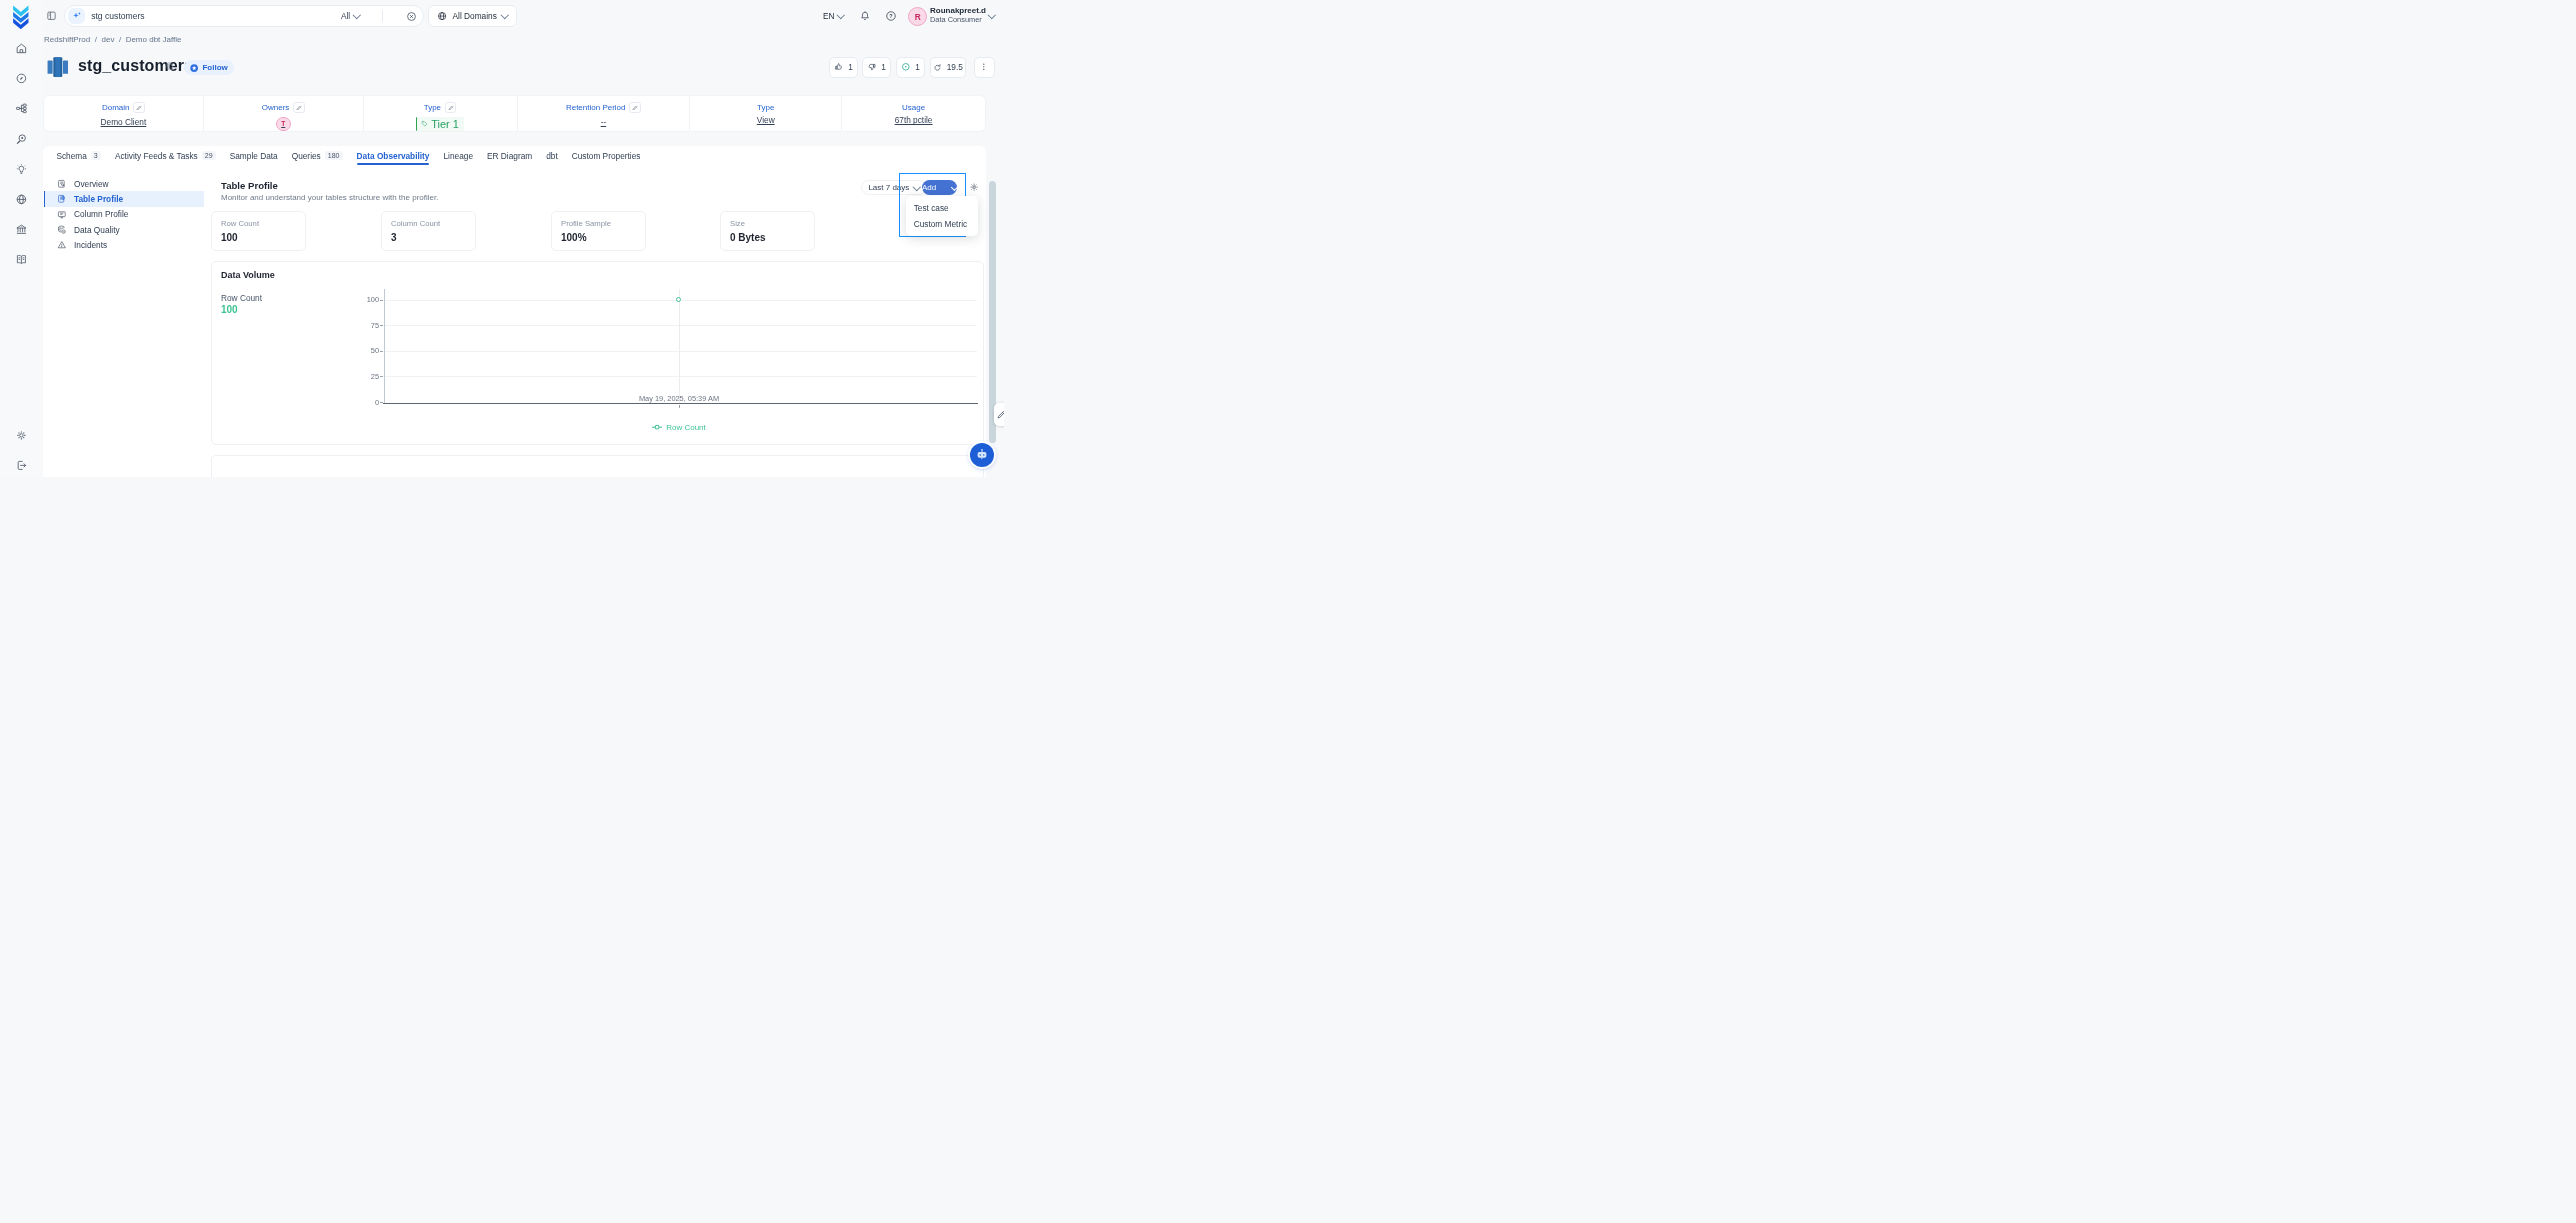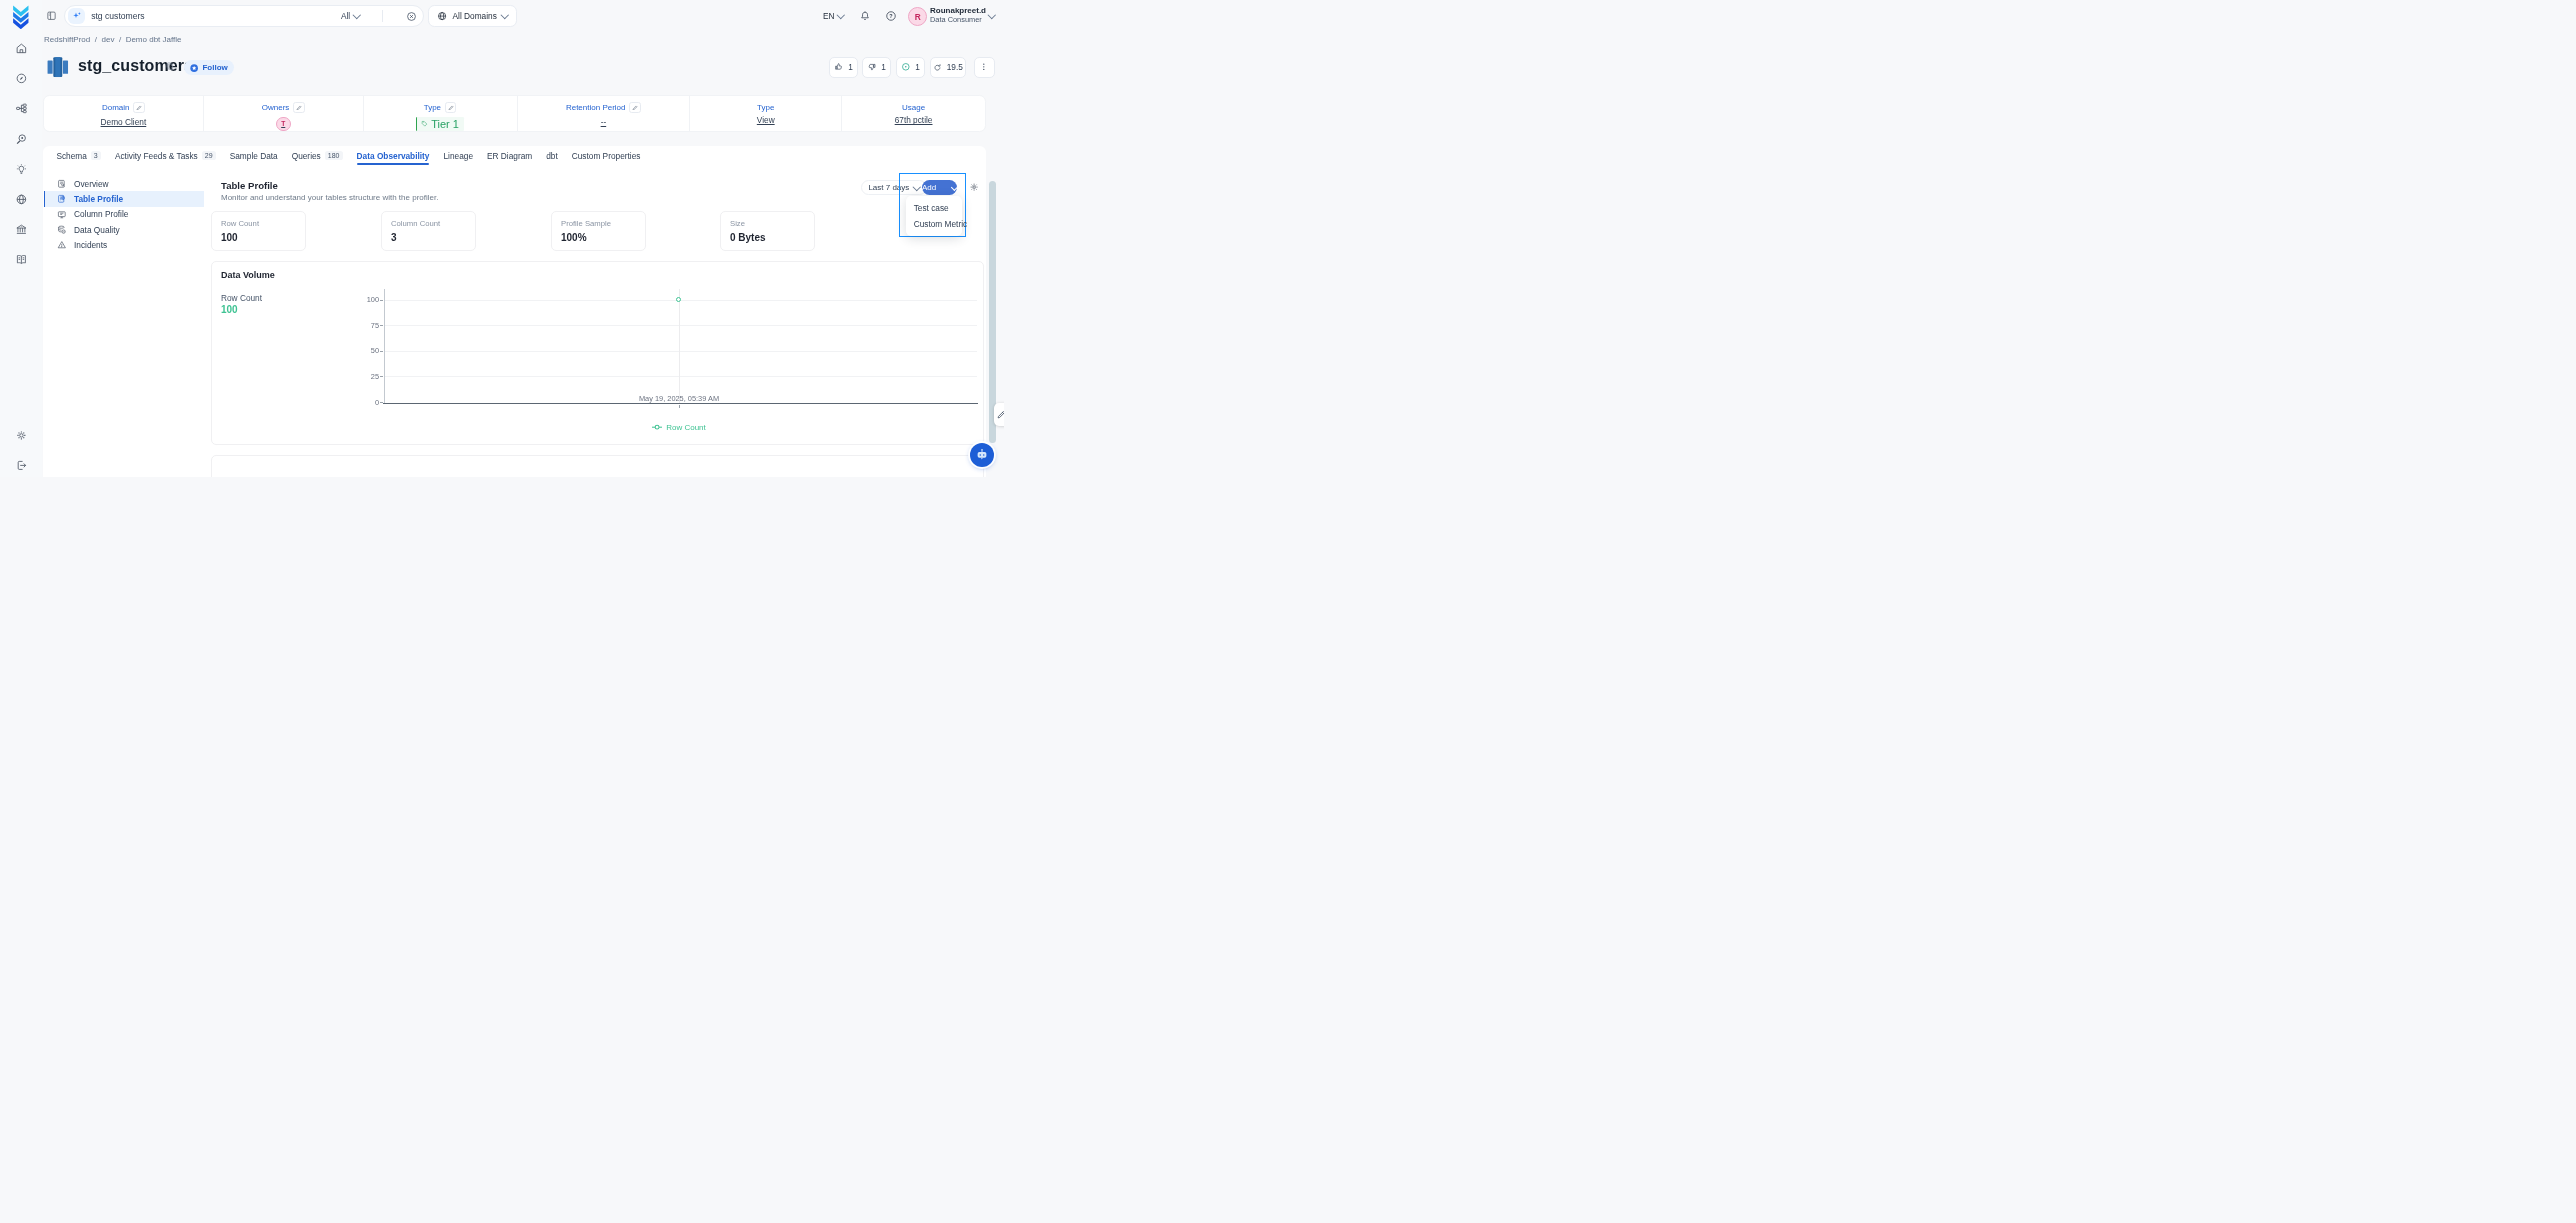--- a/index.html
+++ b/index.html
@@ -52,21 +52,21 @@
   .inav-ic{width:9.6px;height:9.6px;flex:0 0 9.6px;color:#4b5563;}
   .inav-item.active .inav-ic{color:#2563d0;}
   
   .sec-title{left:221px;top:180px;font-size:9.6px;font-weight:bold;color:#1f2430;}
   .sec-sub{left:221px;top:193px;font-size:8px;color:#6f7b8a;}
   .rangebtn{left:861px;top:180px;height:15.4px;padding:0 6.4px;background:#fff;border:0.6px solid #edf0f4;border-radius:7.7px;display:flex;align-items:center;gap:4.5px;font-size:8px;color:#334155;box-sizing:border-box;}
   .addbtn{left:922px;top:180px;width:35px;height:15.4px;background:#4472d3;border-radius:7.7px;display:flex;align-items:center;justify-content:space-between;gap:3.8px;font-size:8px;color:#fff;}
   .addbtn .chev{border-color:#fff;width:3.8px;height:3.8px;margin-top:-1.3px;}
   .gear{left:969px;top:182px;width:10.2px;height:10.2px;color:#374151;}
   .hibox{left:899px;top:173px;width:67px;height:64px;border:1.3px solid #1890ff;box-sizing:border-box;background:transparent;z-index:5;}
-  .menu{left:906px;top:196px;width:56px;background:#fff;border-radius:5.1px;box-shadow:0 2.6px 10.2px rgba(30,41,59,.16);padding:3.8px 0;z-index:6;}
+  .menu{left:906px;top:196px;width:72px;background:#fff;border-radius:5.1px;box-shadow:0 2.6px 10.2px rgba(30,41,59,.16);padding:3.8px 0;z-index:6;}
   .menu-item{font-size:8.3px;color:#334155;padding:3.2px 7.7px;white-space:nowrap;}
   
   .stat{top:211px;width:95px;height:40px;background:#fff;border:0.6px solid #f0f0f2;border-radius:5.1px;box-sizing:border-box;padding:7px 9px;}
   .stat .lb{font-size:7.7px;color:#8a94a3;}
   .stat .vl{margin-top:3.8px;font-size:10px;font-weight:bold;color:#1f2430;}
   
   .dvcard{left:211px;top:261px;width:773px;height:184px;background:#fff;border:0.6px solid #f0f0f2;border-radius:5.1px;box-sizing:border-box;}
   .dv-title{left:221px;top:270px;font-size:9px;font-weight:bold;color:#1f2430;}
   .dv-mlabel{left:221px;top:293px;font-size:8.3px;color:#475569;}
   .dv-mvalue{left:221px;top:304px;font-size:10px;font-weight:bold;color:#3fc393;}

